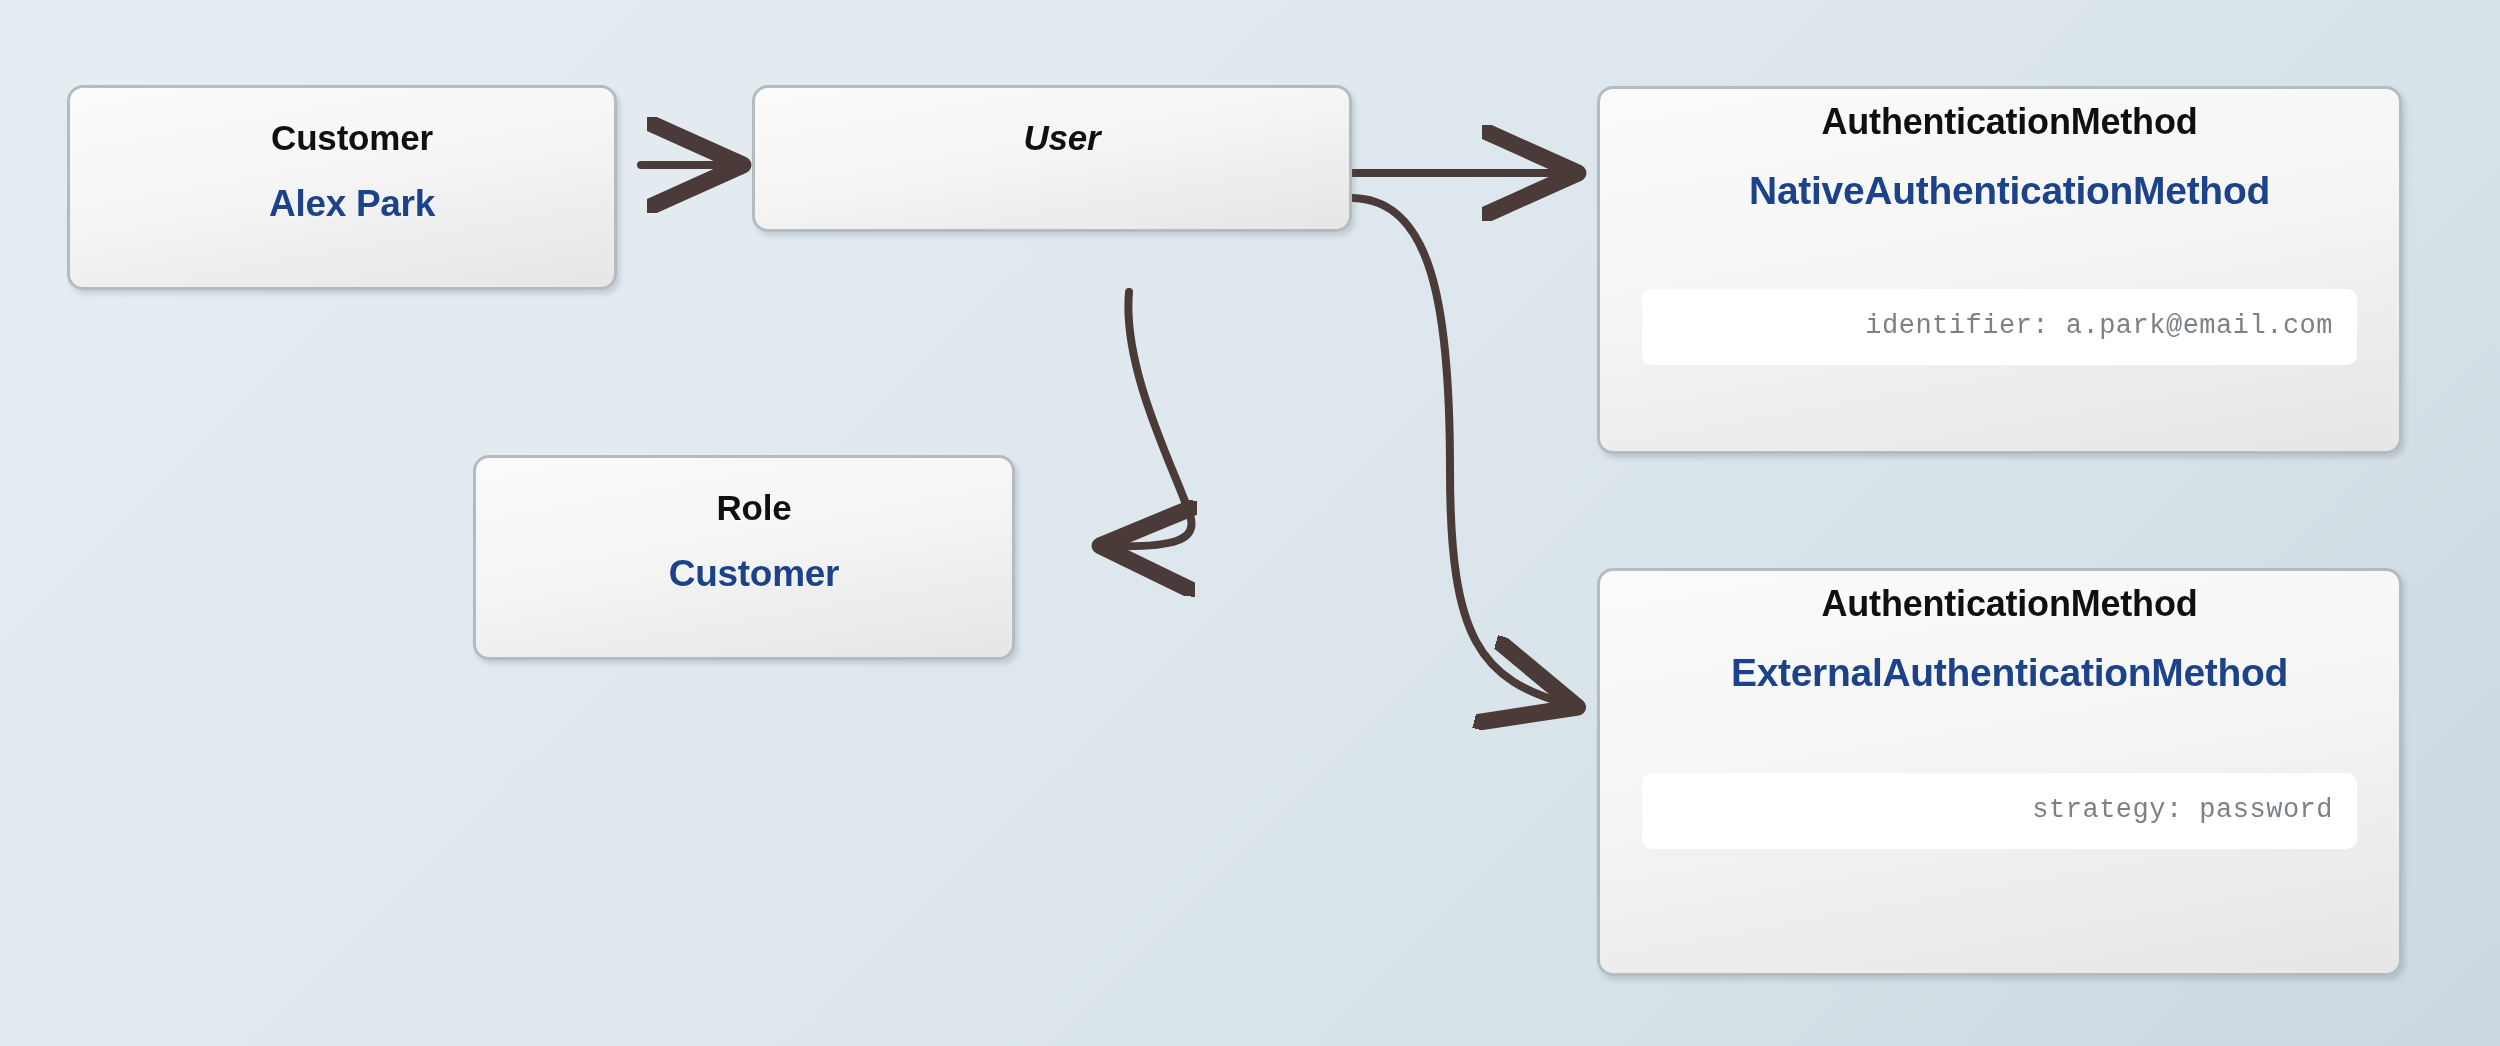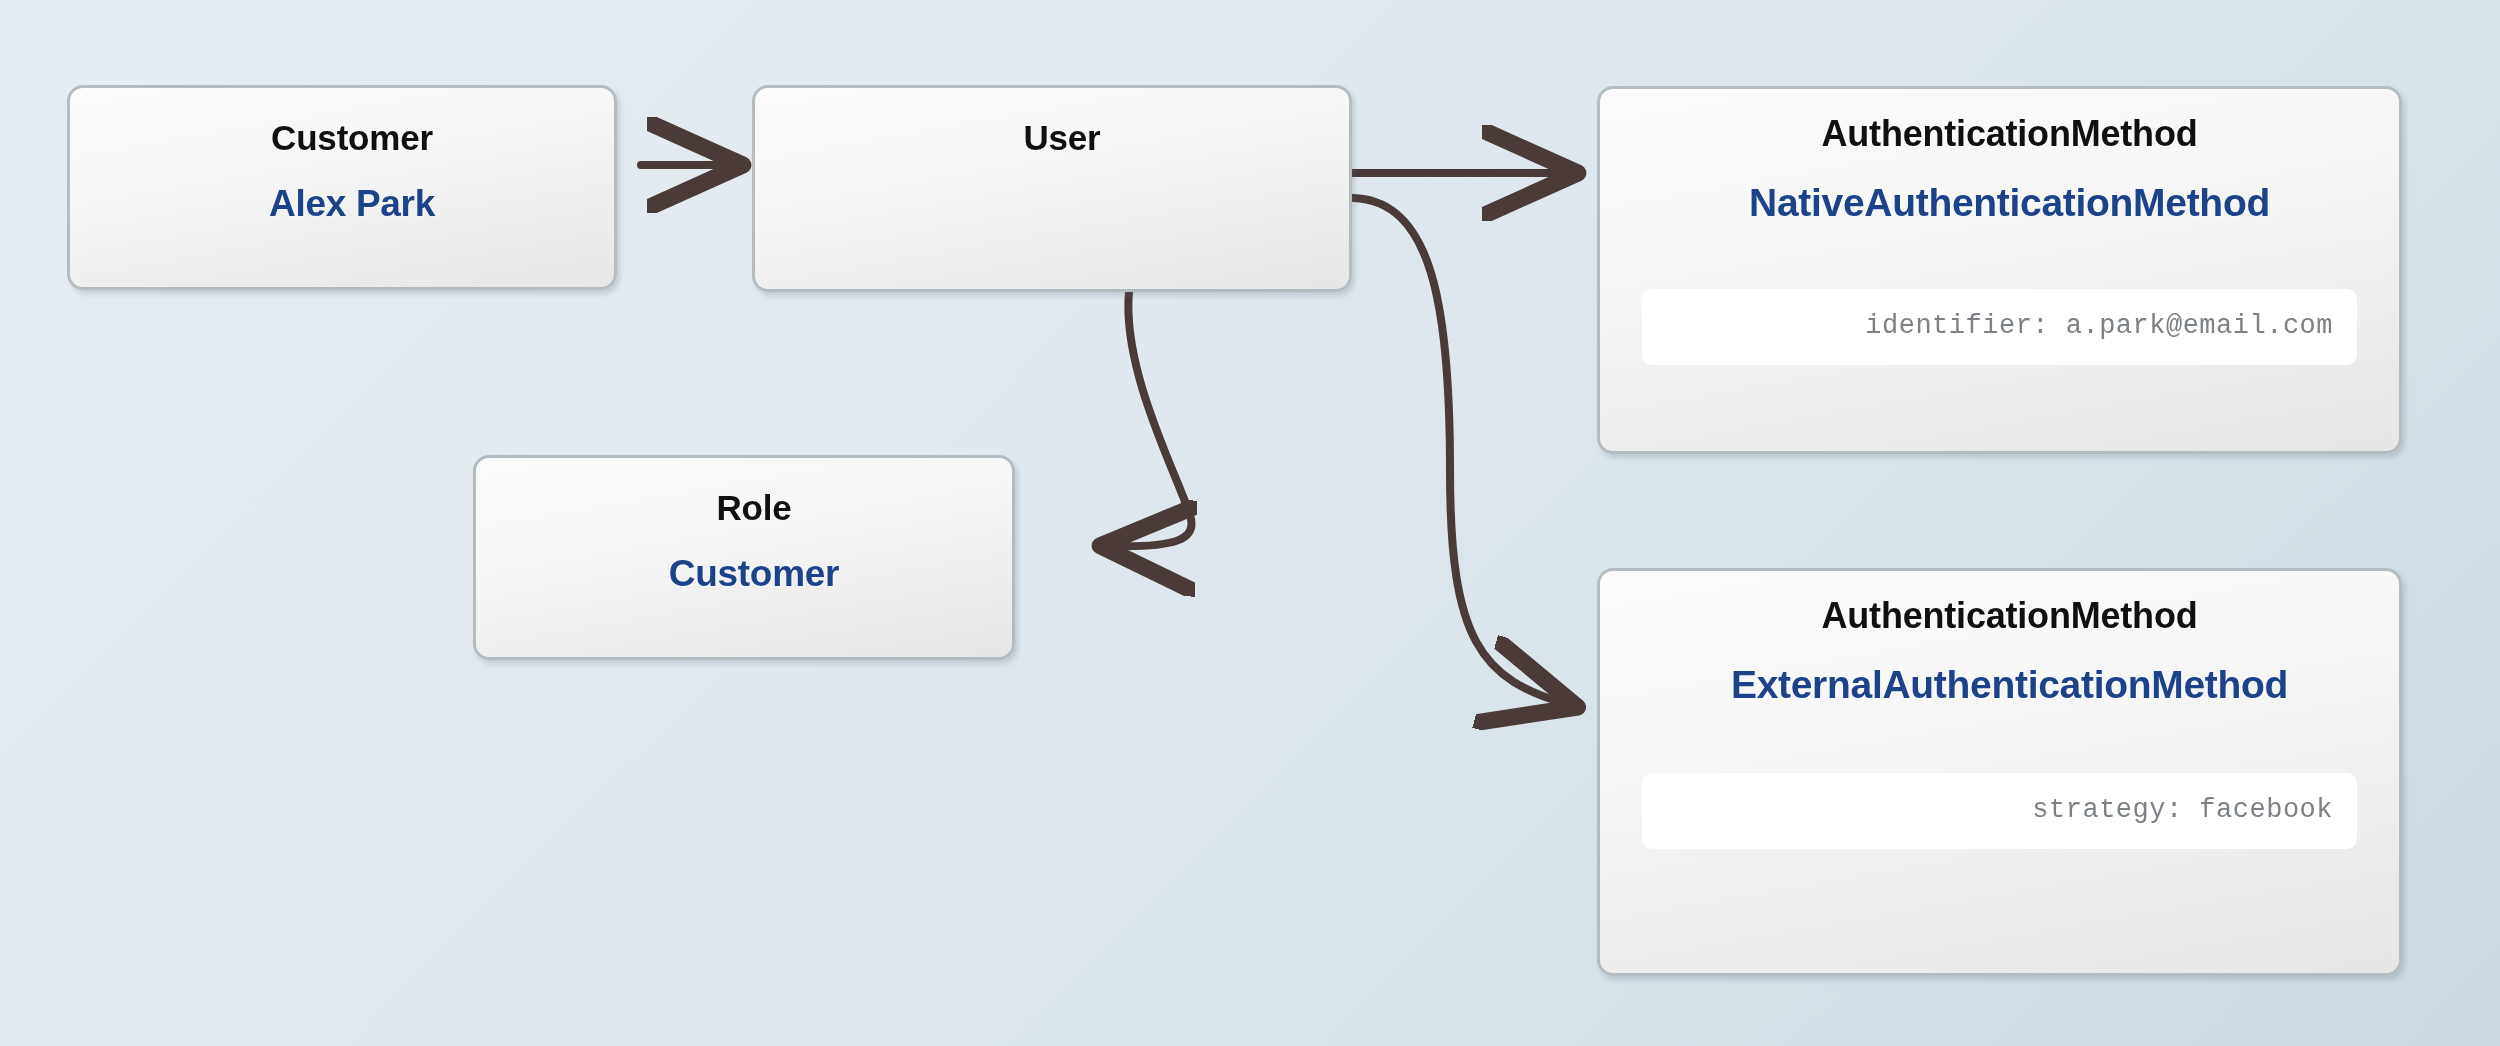--- a/index.html
+++ b/index.html
@@ -38,21 +38,21 @@
     text-align:center;
     white-space:nowrap;
     text-shadow:1px 1px 0 rgba(255,255,255,0.5);
   }
 
   
   .simple .card-title { font-size:35px; margin-top:30px; }
   .simple .card-value { font-size:37px; margin-top:25px; }
 
   
-  .auth .card-title { font-size:36px; margin-top:24px; }
+  .auth .card-title { font-size:36px; margin-top:12px; }
   .auth .card-value { font-size:39px; margin-top:26px; }
 
   .detail {
     position:absolute;
     left:42px; right:42px;
     background:#ffffff;
     border-radius:10px;
     padding:18px 24px 20px 24px;
   }
   .detail-line {
@@ -62,21 +62,21 @@
     color:#7c8185;
     white-space:pre;
     letter-spacing:0.5px;
     text-align:right;
   }
 
   #arrows { position:absolute; inset:0; pointer-events:none; }
 
   
   #card-customer { left:67px;  top:85px;  width:550px; height:205px; }
-  #card-user     { left:752px; top:85px;  width:600px; height:207px; }
+  #card-user     { left:752px; top:85px;  width:600px; height:147px;font-style:italic; }
   #card-role     { left:473px; top:455px; width:542px; height:205px; }
   #card-native   { left:1597px; top:86px;  width:805px; height:368px; }
   #card-external { left:1597px; top:568px; width:805px; height:408px; }
 
   #card-native .detail   { top:200px; }
   #card-external .detail { top:202px; }
 </style>
 </head>
 <body>
 
@@ -119,17 +119,17 @@
     <div class="card-value">NativeAuthenticationMethod</div>
     <div class="detail">
       <div class="detail-line">identifier: a.park@email.com</div>
     </div>
   </div>
 
   <div class="card auth" id="card-external">
     <div class="card-title">AuthenticationMethod</div>
     <div class="card-value">ExternalAuthenticationMethod</div>
     <div class="detail">
-      <div class="detail-line">strategy: facebook</div>
+      <div class="detail-line">strategy: password</div>
     </div>
   </div>
 
 </div>
 
 </body></html>

